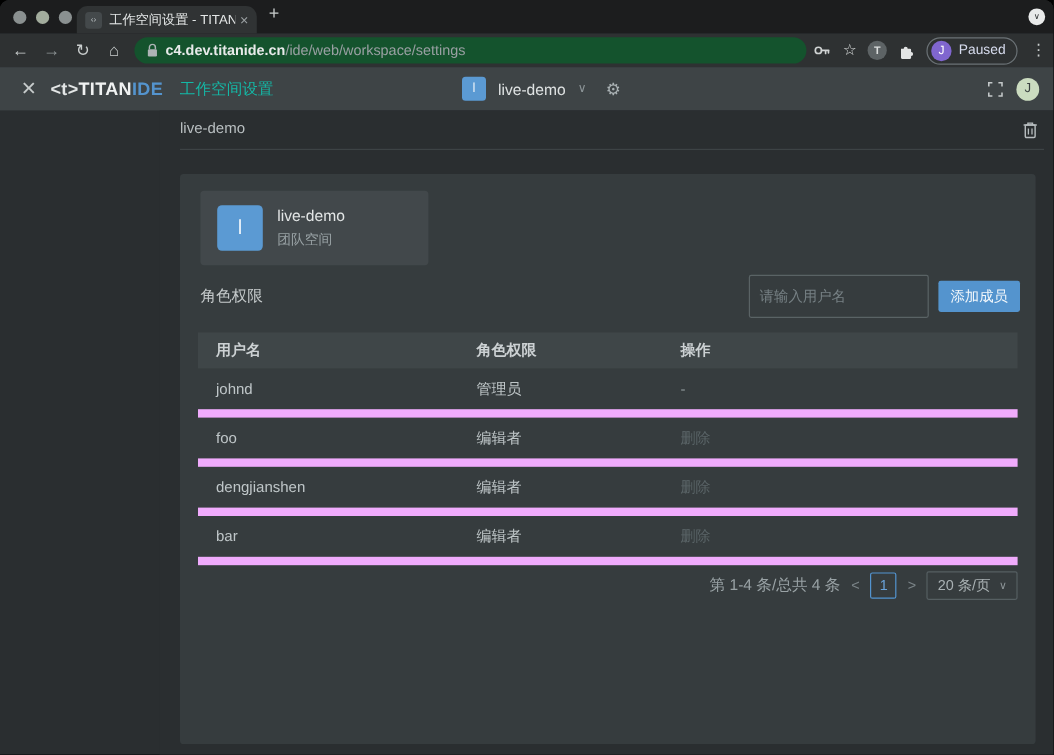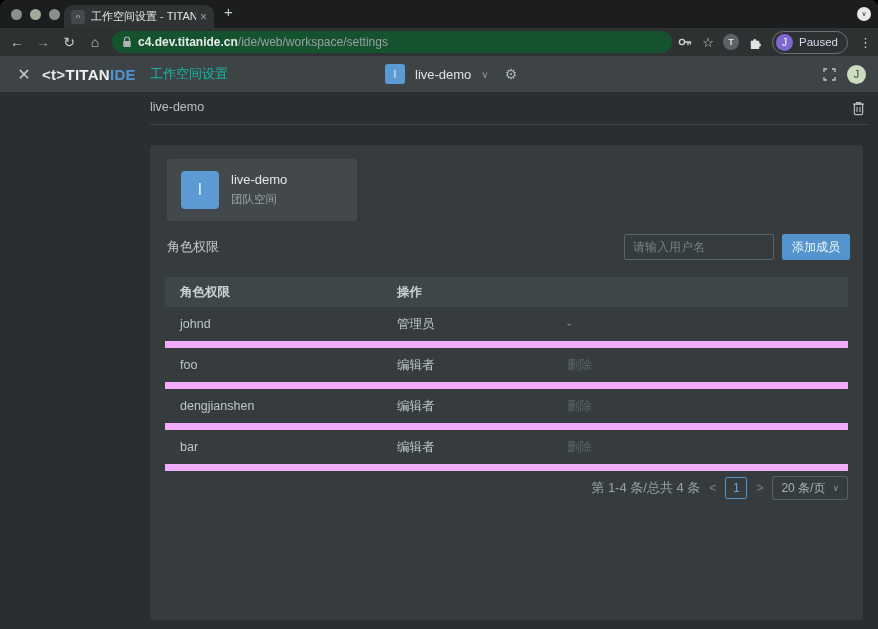--- a/index.html
+++ b/index.html
@@ -62,21 +62,21 @@
 
   .panel { position:absolute; left:17px; top:53px; width:713px; height:475px; background:#363c3e; border-radius:3px; }
   .ws-card { position:absolute; left:17px; top:14px; width:190px; height:62px; background:#42484b; border-radius:3px; }
   .card-badge { position:absolute; left:14px; top:12px; width:38px; height:38px; border-radius:4px; background:#5b9ad3; color:#eaf3fa; font-size:17px; display:flex; align-items:center; justify-content:center; }
   .card-name { position:absolute; left:64px; top:13px; color:#e3e6e6; font-size:13px; }
   .card-type { position:absolute; left:64px; top:33px; color:#98a1a4; font-size:11.5px; }
 
   .members-row { position:absolute; left:17px; right:13px; top:89px; height:26px; display:flex; align-items:center; }
   .section-title { color:#c6cbcc; font-size:13px; }
   .members-right { margin-left:auto; display:flex; align-items:center; gap:8px; }
-  .user-input { width:150px; height:26px; background:transparent; border:1px solid #5a6365; border-radius:2px; color:#d5d9da; font-size:12px; padding:0 8px; outline:none; font-family:inherit; }
+  .user-input { width:150px; height:36px; background:transparent; border:1px solid #5a6365; border-radius:2px; color:#d5d9da; font-size:12px; padding:0 8px; outline:none; font-family:inherit; }
   .user-input::placeholder { color:#768084; }
   .add-btn { height:26px; padding:0 10px; background:#5494ce; border:none; border-radius:2px; color:#f2f7fb; font-size:12px; font-family:inherit; }
 
   .table { position:absolute; left:15px; right:15px; top:132px; }
   .t-head { display:grid; grid-template-columns:217px 170px 1fr; height:30px; background:#3f4648; align-items:center; }
   .t-head span { padding-left:15px; color:#ccd1d3; font-size:12.5px; font-weight:bold; }
   .t-row { display:grid; grid-template-columns:217px 170px 1fr; height:41px; align-items:center; border-bottom:7px solid #f0abfc; }
   .t-row span { padding-left:15px; font-size:12.5px; color:#bfc6c8; }
   .t-row .act-del { color:#5a6467; }
   .t-row .act-dash { color:#8d9699; }
@@ -180,20 +180,21 @@
       <div class="members-row">
         <span class="section-title">角色权限</span>
         <div class="members-right">
           <input class="user-input" type="text" placeholder="请输入用户名" style="">
           <button class="add-btn">添加成员</button>
         </div>
       </div>
 
       <div class="table">
         <div class="t-head">
+          <span>用户名</span>
           <span>角色权限</span>
           <span>操作</span>
         </div>
         <div class="t-row">
           <span>johnd</span>
           <span>管理员</span>
           <span class="act-dash">-</span>
         </div>
         <div class="t-row">
           <span>foo</span>

